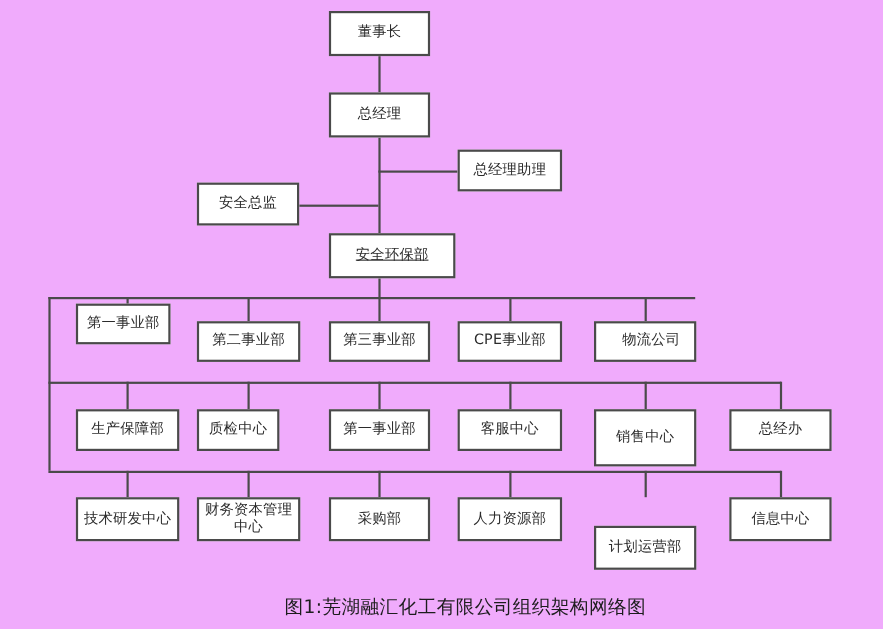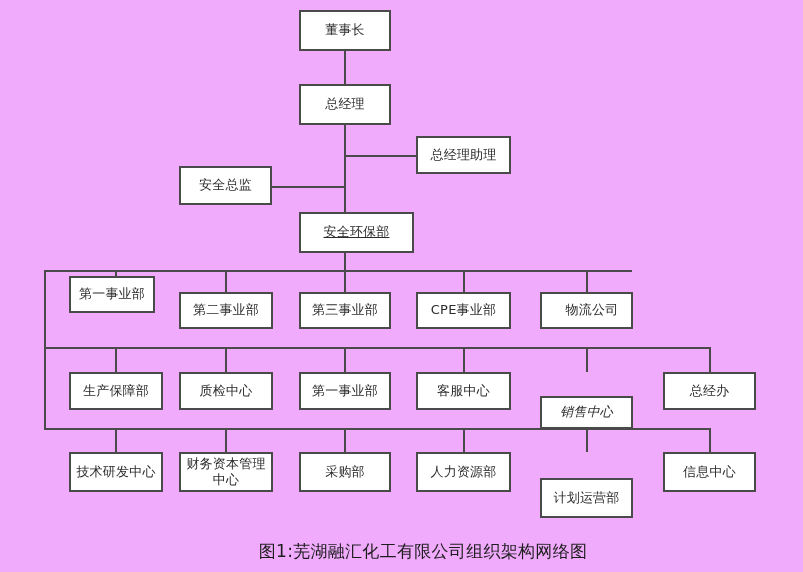--- a/index.html
+++ b/index.html
@@ -114,30 +114,30 @@
       </div>
       <div class="node" style="left: 416px; top: 292px; width: 95px; height: 37px;">
         <span class="node-label">CPE事业部</span>
       </div>
       <div class="node" style="left: 540px; top: 292px; width: 93px; height: 37px; padding-left: 14px;">
         <span class="node-label">物流公司</span>
       </div>
       <div class="node" style="left: 69px; top: 372px; width: 94px; height: 38px;">
         <span class="node-label">生产保障部</span>
       </div>
-      <div class="node" style="left: 179px; top: 372px; width: 94px; height: 38px;">
+      <div class="node" style="left: 179px; top: 372px; width: 75px; height: 38px;">
         <span class="node-label">质检中心</span>
       </div>
       <div class="node" style="left: 299px; top: 372px; width: 92px; height: 38px;">
         <span class="node-label">第一事业部</span>
       </div>
       <div class="node" style="left: 416px; top: 372px; width: 95px; height: 38px;">
         <span class="node-label">客服中心</span>
       </div>
-      <div class="node" style="left: 540px; top: 396px; width: 93px; height: 33px; font-style: italic;">
+      <div class="node" style="left: 540px; top: 372px; width: 93px; height: 52px;">
         <span class="node-label">销售中心</span>
       </div>
       <div class="node" style="left: 663px; top: 372px; width: 93px; height: 38px;">
         <span class="node-label">总经办</span>
       </div>
       <div class="node" style="left: 69px; top: 452px; width: 94px; height: 40px; align-items: center;">
         <span class="node-label">技术研发中心</span>
       </div>
       <div class="node" style="left: 179px; top: 452px; width: 94px; height: 40px;">
         <span class="node-label">财务资本管理中心</span>

